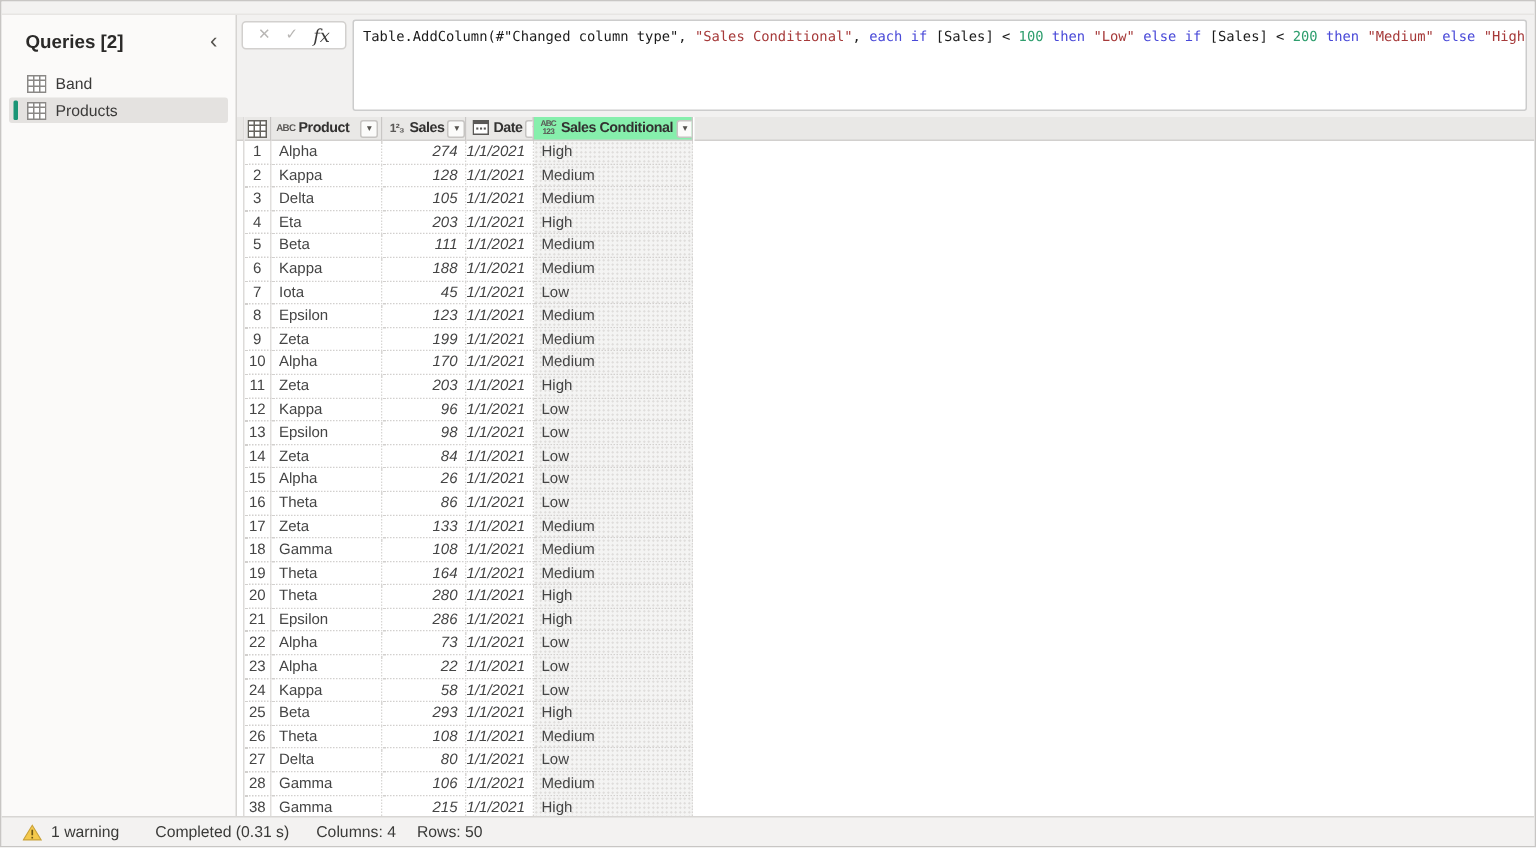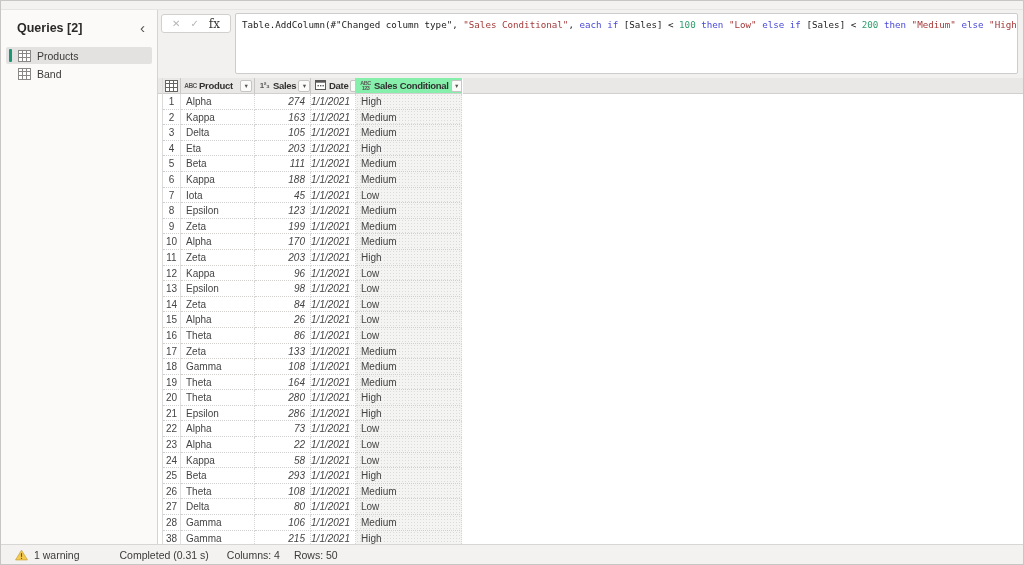--- a/index.html
+++ b/index.html
@@ -17,21 +17,21 @@
   .sb-items { padding:2px 5px 0 5px; }
   .sb-item { position:relative; display:flex; align-items:center; gap:6px; height:17px; margin:1px 0; padding:0 4px 0 12px; border-radius:2px; font-size:10.5px; color:#3b3a39; cursor:pointer; }
   .sb-item.selected { background:#e4e2e0; }
   .sb-item .accent { position:absolute; left:3px; top:2px; width:3px; height:13px; background:#1a9576; border-radius:1px; }
   .sb-item svg { flex:none; }
 
   
   #formula-area { position:absolute; left:157px; top:9px; right:0; height:68px; background:#f2f1f0; }
   #fx-box { position:absolute; left:3px; top:4px; width:70px; height:19px; background:#fff; border:1px solid #d2d0ce; border-radius:3px; display:flex; align-items:center; justify-content:space-around; padding:0 5px; }
   #fx-box .btn { font-size:10px; color:#b8b6b4; cursor:pointer; line-height:1; }
-  #fx-box .fx { font-family:"DejaVu Serif", serif; font-size:12px; color:#3b3a39; }
+  #fx-box .fx { font-family:"DejaVu Serif", serif; font-style:italic; font-size:12px; color:#3b3a39; }
   #formula-input { position:absolute; left:77px; top:3px; right:5px; height:61px; background:#fff; border:1px solid #ccc; border-radius:2px; padding:4px 6px; font-family:"DejaVu Sans Mono","Liberation Mono",monospace; font-size:9.2px; line-height:13px; color:#1b1b1b; white-space:nowrap; overflow:hidden; cursor:text; }
   .tk-plain   { color:#1b1b1b; }
   .tk-string  { color:#a63a3a; }
   .tk-keyword { color:#4949d8; }
   .tk-number  { color:#2f9e6e; }
 
   
   #header-band { position:absolute; left:157px; top:77px; right:0; height:16px; background:#e9e8e6; border-bottom:1px solid #d2d0ce; }
   #grid { position:absolute; left:161px; top:77px; width:301px; bottom:20px; overflow:hidden; background:#fff; border-left:1px solid #dddbd9; }
   .g-row { display:grid; grid-template-columns:18px 74px 56px 45px 106px; }
@@ -46,49 +46,49 @@
   .g-body .g-row { height:15.6px; }
   .g-body .cell { font-size:10px; line-height:15px; color:#444; border-right:1px dotted #d8d6d4; border-bottom:1px dotted #d2d0ce; white-space:nowrap; overflow:hidden; cursor:cell; }
   .c-num { text-align:center; color:#8f8d8b; border-right:1px solid #e1dfdd !important; }
   .c-text { padding-left:5px; }
   .c-val, .c-date { font-style:italic; text-align:right; padding-right:5px; color:#5f5d5b; }
   .c-cond { padding-left:5px; background-color:#f4f4f3; background-image:radial-gradient(#dddbd9 0.6px, transparent 0.7px); background-size:3px 3px; }
 
   
   #status-bar { position:absolute; left:0; right:0; bottom:0; height:20px; background:#f3f2f1; border-top:1px solid #d8d6d4; display:flex; align-items:center; padding-left:14px; font-size:10.5px; color:#3a3a38;text-align:right; }
   #status-bar svg { margin-right:6px; }
-  .st-sep1 { margin-left:40px; } .st-sep2 { margin-left:18px; } .st-sep3 { margin-left:14px; }
+  .st-sep1 { margin-left:24px; } .st-sep2 { margin-left:18px; } .st-sep3 { margin-left:14px; }
 </style>
 </head>
 <body>
 
 <div id="app">
 
   <div id="ribbon-strip"></div>
 
   <div id="queries-panel">
     <div class="sb-header">
       <span class="sb-title">Queries [2]</span>
       <span class="collapse">‹</span>
     </div>
     <div class="sb-items">
+        <div class="sb-item">
+          <svg width="13" height="12" viewBox="0 0 13 12">
+            <rect x="0.5" y="0.5" width="12" height="11" fill="#fff" stroke="#8a8886"></rect>
+            <path d="M0.5 3.5h12M0.5 7.5h12M4.5 0.5v11M8.5 0.5v11" stroke="#8a8886" fill="none"></path>
+          </svg>
+          <span>Band</span>
+        </div>
         <div class="sb-item selected">
           <span class="accent"></span>
           <svg width="13" height="12" viewBox="0 0 13 12">
             <rect x="0.5" y="0.5" width="12" height="11" fill="#fff" stroke="#8a8886"></rect>
             <path d="M0.5 3.5h12M0.5 7.5h12M4.5 0.5v11M8.5 0.5v11" stroke="#8a8886" fill="none"></path>
           </svg>
           <span>Products</span>
-        </div>
-        <div class="sb-item">
-          <svg width="13" height="12" viewBox="0 0 13 12">
-            <rect x="0.5" y="0.5" width="12" height="11" fill="#fff" stroke="#8a8886"></rect>
-            <path d="M0.5 3.5h12M0.5 7.5h12M4.5 0.5v11M8.5 0.5v11" stroke="#8a8886" fill="none"></path>
-          </svg>
-          <span>Band</span>
         </div>
       </div>
   </div>
 
   <div id="formula-area">
     <div id="fx-box">
       <span class="btn">✕</span>
       <span class="btn">✓</span>
       <span class="fx">fx</span>
     </div>
@@ -139,21 +139,21 @@
         <div class="g-row">
           <div class="cell c-num">1</div>
           <div class="cell c-text">Alpha</div>
           <div class="cell c-val">274</div>
           <div class="cell c-date">1/1/2021</div>
           <div class="cell c-cond">High</div>
         </div>
         <div class="g-row">
           <div class="cell c-num">2</div>
           <div class="cell c-text">Kappa</div>
-          <div class="cell c-val">163</div>
+          <div class="cell c-val">128</div>
           <div class="cell c-date">1/1/2021</div>
           <div class="cell c-cond">Medium</div>
         </div>
         <div class="g-row">
           <div class="cell c-num">3</div>
           <div class="cell c-text">Delta</div>
           <div class="cell c-val">105</div>
           <div class="cell c-date">1/1/2021</div>
           <div class="cell c-cond">Medium</div>
         </div>

